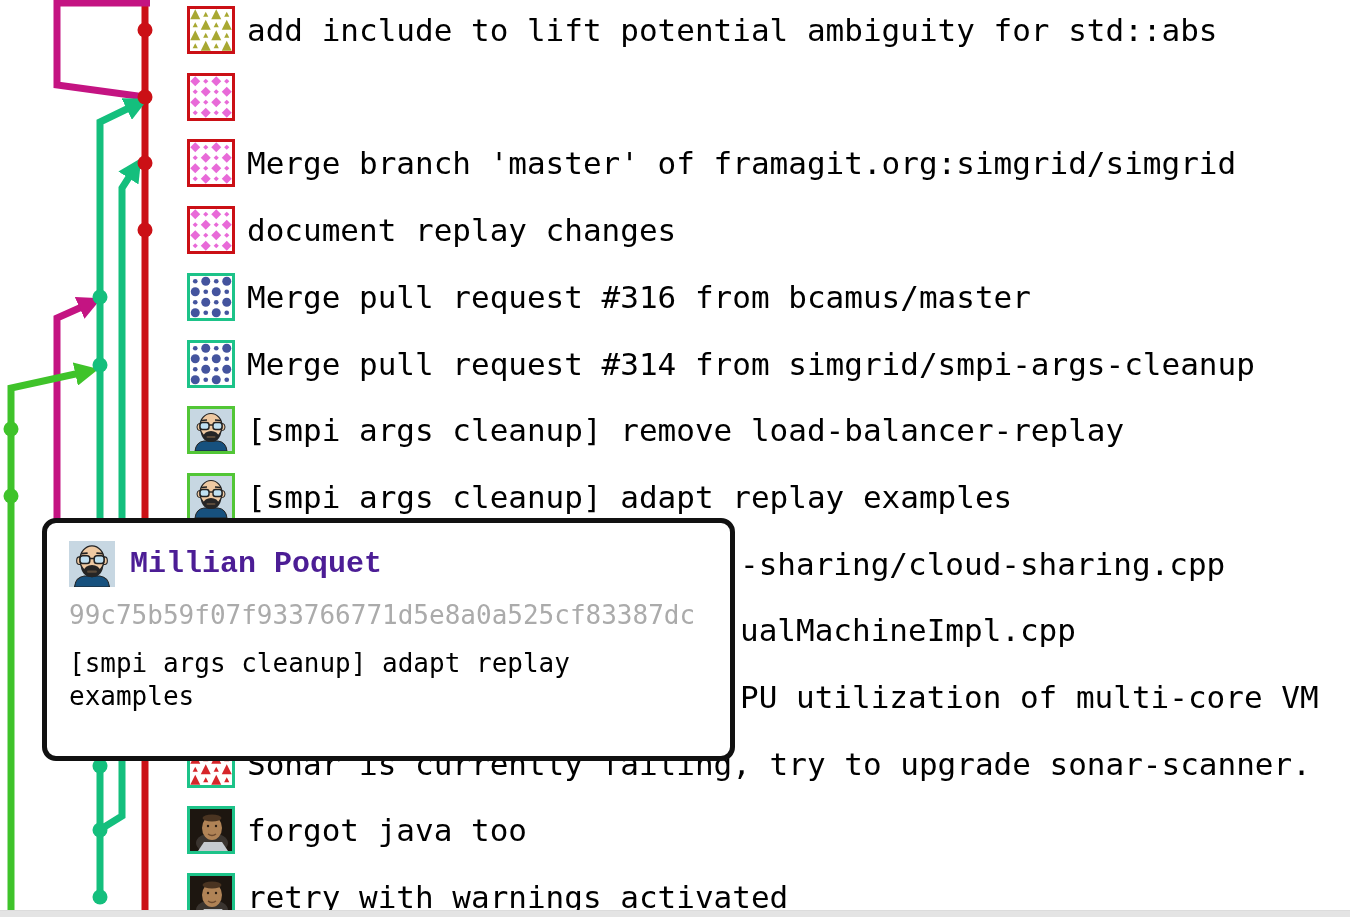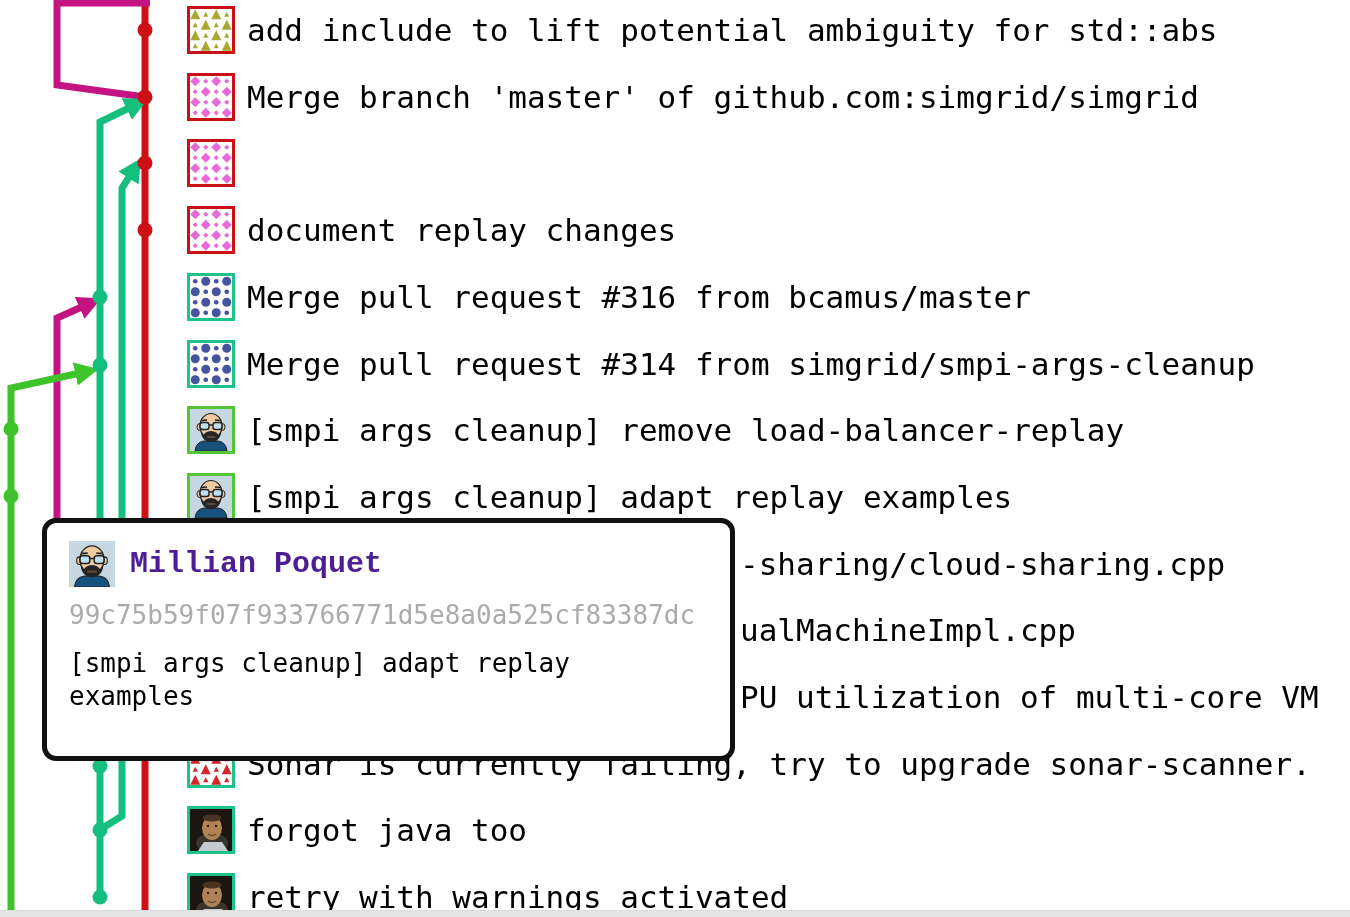--- a/index.html
+++ b/index.html
@@ -109,21 +109,20 @@
           <path d="M5.25,21.25 L10.25,26.25 L5.25,31.25 L0.25,26.25 Z" fill="#e86ad8"></path>
           <path d="M15.75,23.65 L18.35,26.25 L15.75,28.85 L13.15,26.25 Z" fill="#e86ad8"></path>
           <path d="M26.25,21.25 L31.25,26.25 L26.25,31.25 L21.25,26.25 Z" fill="#e86ad8"></path>
           <path d="M36.75,23.65 L39.35,26.25 L36.75,28.85 L34.15,26.25 Z" fill="#e86ad8"></path>
           <path d="M5.25,34.15 L7.85,36.75 L5.25,39.35 L2.65,36.75 Z" fill="#e86ad8"></path>
           <path d="M15.75,31.75 L20.75,36.75 L15.75,41.75 L10.75,36.75 Z" fill="#e86ad8"></path>
           <path d="M26.25,34.15 L28.85,36.75 L26.25,39.35 L23.65,36.75 Z" fill="#e86ad8"></path>
           <path d="M36.75,31.75 L41.75,36.75 L36.75,41.75 L31.75,36.75 Z" fill="#e86ad8"></path>
         </svg>
       </span>
-      <span class="commit-message" style="left: 247px;">Merge branch 'master' of github.com:simgrid/simgrid</span>
     </div>
     <div class="commit-row" style="top: 129.4px;">
       <span class="avatar" style="border-color: rgb(203, 16, 22); top: 10px;">
         <svg width="42" height="42" viewBox="0 0 42 42">
           <rect width="42" height="42" fill="#fff"></rect>
           <path d="M5.25,0.25 L10.25,5.25 L5.25,10.25 L0.25,5.25 Z" fill="#e86ad8"></path>
           <path d="M15.75,2.65 L18.35,5.25 L15.75,7.85 L13.15,5.25 Z" fill="#e86ad8"></path>
           <path d="M26.25,0.25 L31.25,5.25 L26.25,10.25 L21.25,5.25 Z" fill="#e86ad8"></path>
           <path d="M36.75,2.65 L39.35,5.25 L36.75,7.85 L34.15,5.25 Z" fill="#e86ad8"></path>
           <path d="M5.25,13.15 L7.85,15.75 L5.25,18.35 L2.65,15.75 Z" fill="#e86ad8"></path>
@@ -133,20 +132,21 @@
           <path d="M5.25,21.25 L10.25,26.25 L5.25,31.25 L0.25,26.25 Z" fill="#e86ad8"></path>
           <path d="M15.75,23.65 L18.35,26.25 L15.75,28.85 L13.15,26.25 Z" fill="#e86ad8"></path>
           <path d="M26.25,21.25 L31.25,26.25 L26.25,31.25 L21.25,26.25 Z" fill="#e86ad8"></path>
           <path d="M36.75,23.65 L39.35,26.25 L36.75,28.85 L34.15,26.25 Z" fill="#e86ad8"></path>
           <path d="M5.25,34.15 L7.85,36.75 L5.25,39.35 L2.65,36.75 Z" fill="#e86ad8"></path>
           <path d="M15.75,31.75 L20.75,36.75 L15.75,41.75 L10.75,36.75 Z" fill="#e86ad8"></path>
           <path d="M26.25,34.15 L28.85,36.75 L26.25,39.35 L23.65,36.75 Z" fill="#e86ad8"></path>
           <path d="M36.75,31.75 L41.75,36.75 L36.75,41.75 L31.75,36.75 Z" fill="#e86ad8"></path>
         </svg>
       </span>
+      <span class="commit-message" style="left: 247px;">Merge branch 'master' of framagit.org:simgrid/simgrid</span>
     </div>
     <div class="commit-row" style="top: 196.1px;">
       <span class="avatar" style="border-color: rgb(203, 16, 22); top: 10px;">
         <svg width="42" height="42" viewBox="0 0 42 42">
           <rect width="42" height="42" fill="#fff"></rect>
           <path d="M5.25,0.25 L10.25,5.25 L5.25,10.25 L0.25,5.25 Z" fill="#e86ad8"></path>
           <path d="M15.75,2.65 L18.35,5.25 L15.75,7.85 L13.15,5.25 Z" fill="#e86ad8"></path>
           <path d="M26.25,0.25 L31.25,5.25 L26.25,10.25 L21.25,5.25 Z" fill="#e86ad8"></path>
           <path d="M36.75,2.65 L39.35,5.25 L36.75,7.85 L34.15,5.25 Z" fill="#e86ad8"></path>
           <path d="M5.25,13.15 L7.85,15.75 L5.25,18.35 L2.65,15.75 Z" fill="#e86ad8"></path>

